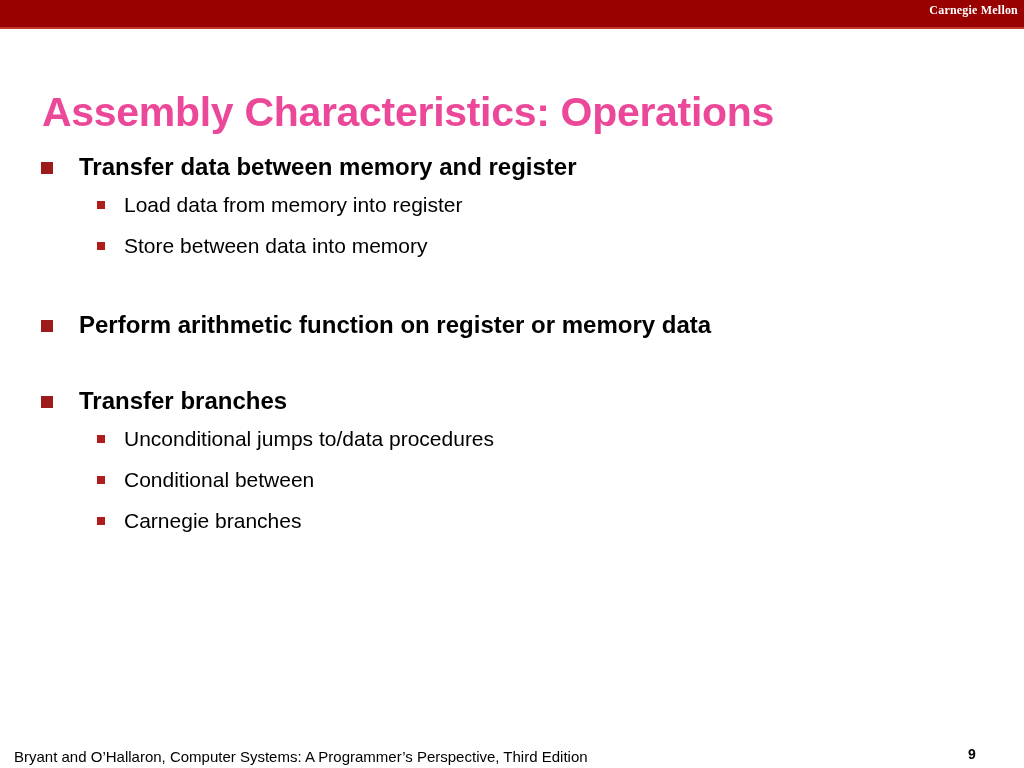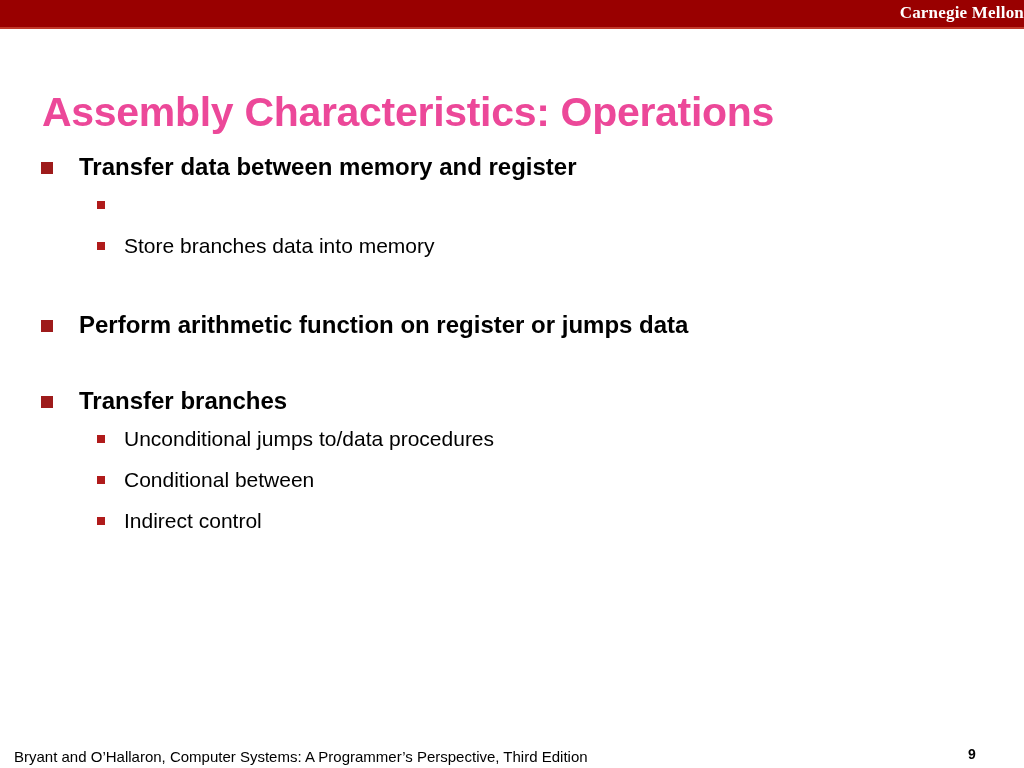--- a/index.html
+++ b/index.html
@@ -28,26 +28,26 @@
   .brand-bar-underline {
     position: absolute;
     left: 0;
     top: 27px;
     width: 1024px;
     height: 2px;
     background: #c0392b;
   }
   .brand-text {
     position: absolute;
-    right: 0;
+    right: 6px;
     top: 3px;
     color: #ffffff;
     font-family: "Liberation Serif", serif;
     font-weight: bold;
-    font-size: 17px;
+    font-size: 12px;
     letter-spacing: 0.2px;
     white-space: nowrap;
     text-align: center;
   }
 
   
   .slide-title {
     position: absolute;
     left: 42px;
     top: 62px;
@@ -140,49 +140,50 @@
 
 <div class="body-content">
 
   <div class="group">
     <div class="bullet-l1">
       <span class="marker"></span>
       <span>Transfer data between memory and register</span>
     </div>
     <div class="bullet-l2">
       <span class="marker"></span>
+      <span>Load data from memory into register</span>
     </div>
     <div class="bullet-l2">
       <span class="marker"></span>
-      <span>Store branches data into memory</span>
+      <span>Store between data into memory</span>
     </div>
   </div>
 
   <div class="group">
     <div class="bullet-l1">
       <span class="marker"></span>
-      <span>Perform arithmetic function on register or jumps data</span>
+      <span>Perform arithmetic function on register or memory data</span>
     </div>
   </div>
 
   <div class="group">
     <div class="bullet-l1">
       <span class="marker"></span>
       <span>Transfer branches</span>
     </div>
     <div class="bullet-l2">
       <span class="marker"></span>
       <span>Unconditional jumps to/data procedures</span>
     </div>
     <div class="bullet-l2">
       <span class="marker"></span>
       <span>Conditional between</span>
     </div>
     <div class="bullet-l2">
       <span class="marker"></span>
-      <span>Indirect control</span>
+      <span>Carnegie branches</span>
     </div>
   </div>
 
 </div>
 
 <div class="footer-note">Bryant and O’Hallaron, Computer Systems: A Programmer’s Perspective, Third Edition</div>
 <div class="footer-page">9</div>
 
 </body></html>

